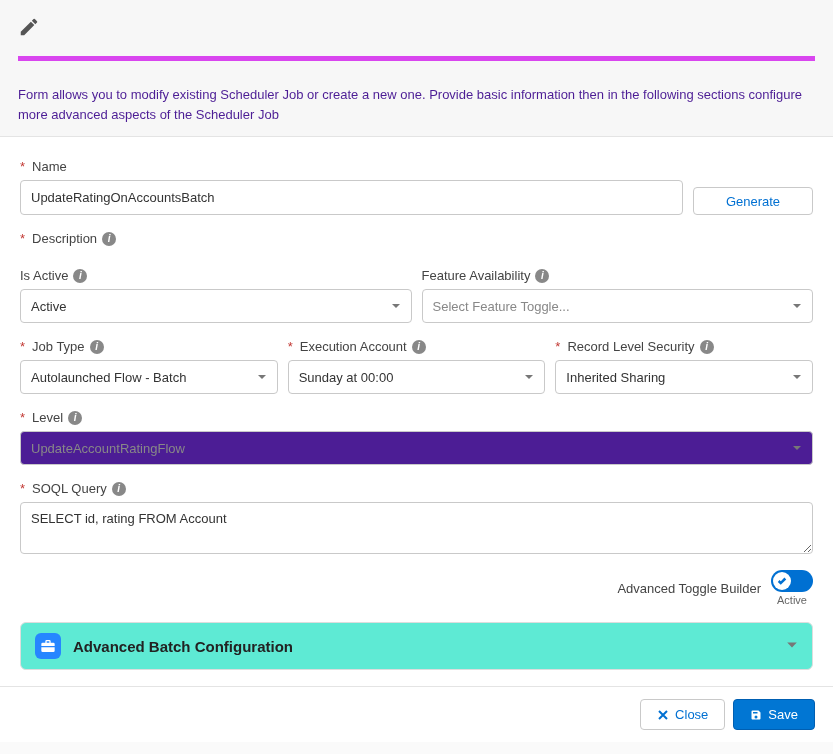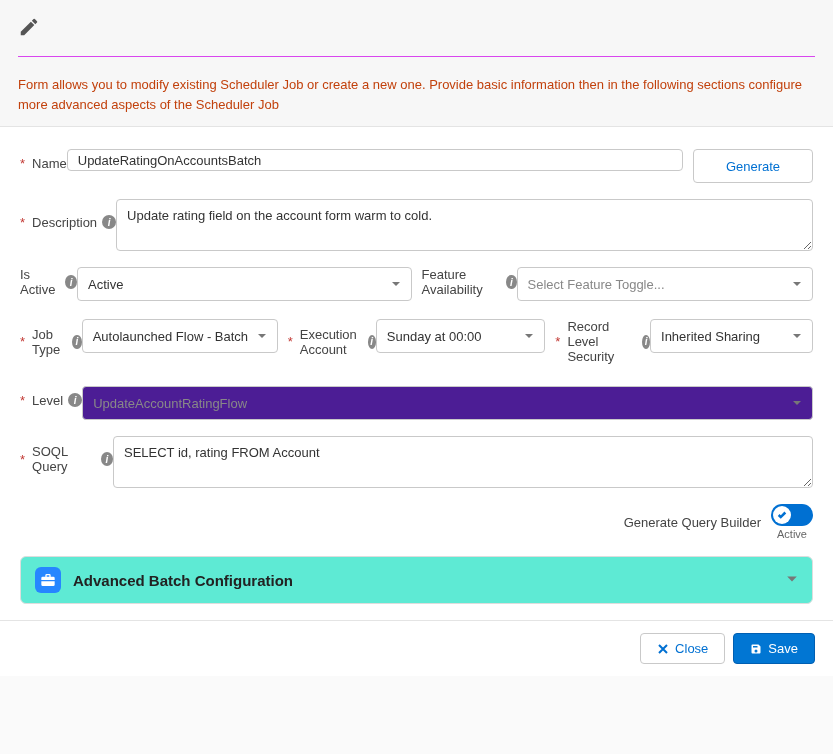--- a/index.html
+++ b/index.html
@@ -1,41 +1,41 @@
 <!DOCTYPE html>
 <html><head>
 <meta charset="utf-8">
 <style>
   * { box-sizing: border-box; margin: 0; padding: 0; }
   body { font-family: -apple-system, BlinkMacSystemFont, "Segoe UI", Arial, sans-serif; background: #fafafa; color: #333; width: 833px; }
   .header-section { padding: 16px 18px 12px; background: #f7f7f7; border-bottom: 1px solid #e4e4e4; }
   .header-row { display: flex; align-items: center; gap: 12px; margin-bottom: 14px; }
   .header-icon svg { width: 22px; height: 22px; fill: #555; }
   .page-title { font-size: 22px; font-weight: 400; color: #333; }
-  .subtitle { font-size: 13px; color: #c2410c; line-height: 1.5; border-top: 1px solid #d946ef; padding-top: 18px; }
+  .subtitle { font-size: 13px; color: #4c1d95; line-height: 1.5; border-top: 5px solid #d946ef; padding-top: 24px; }
   .form-body { padding: 22px 20px 12px; background: #fff; position: relative; }
   .form-row { display: flex; gap: 10px; margin-bottom: 16px; }
-  .field { flex: 1; display: flex; }
+  .field { flex: 1; display: flex; flex-direction: column; }
   .field-label { font-size: 13px; color: #444; margin-bottom: 6px; display: flex; align-items: center; gap: 5px; }
   .required .field-label::before { content: "*"; color: #c23934; margin-right: 2px; }
   .info-icon { display: inline-flex; width: 14px; height: 14px; border-radius: 50%; background: #888; color: #fff; font-size: 10px; font-weight: bold; align-items: center; justify-content: center; font-style: italic; }
   .text-input, .textarea, .select-box {
     width: 100%; border: 1px solid #c9c9c9; border-radius: 4px; padding: 8px 10px;
     font-size: 13px; color: #333; background: #fff; font-family: inherit;
   }
-  .text-input { height: 22px; }
+  .text-input { height: 35px; }
   .textarea { resize: both; min-height: 52px; }
   .select-box { height: 34px; display: flex; align-items: center; justify-content: space-between; cursor: pointer; }
   .select-box.placeholder { color: #888; }
   .select-box.disabled { background: #4c1d95; color: #888; }
   .chevron-down { display: inline-block; }
   .chevron-down svg { width: 10px; height: 10px; fill: #777; }
   .btn-secondary {
     border: 1px solid #c9c9c9; background: #fff; border-radius: 4px; padding: 0 18px;
-    height: 34px; font-size: 13px; color: #0070d2; cursor: pointer; min-width: 120px;
+    height: 28px; font-size: 13px; color: #0070d2; cursor: pointer; min-width: 120px;
   }
   .toggle-row { display: flex; justify-content: flex-end; align-items: center; gap: 10px; font-size: 13px; color: #444; margin-bottom: 16px; }
   .toggle-wrap { display: flex; flex-direction: column; align-items: center; gap: 2px; }
   .toggle { width: 42px; height: 22px; border-radius: 12px; background: #0070d2; position: relative; cursor: pointer; }
   .toggle-knob { position: absolute; left: 2px; top: 2px; width: 18px; height: 18px; border-radius: 50%; background: #fff; display: flex; align-items: center; justify-content: center; }
   .toggle-knob svg { width: 10px; height: 10px; stroke: #0070d2; stroke-width: 3; fill: none; }
   .toggle-label { font-size: 11px; color: #666; }
   .accordion { border: 1px solid #ddd; border-radius: 6px; background: #5eead4; display: flex; align-items: center; padding: 10px 14px; cursor: pointer; margin-bottom: 4px; }
   .accordion-icon { width: 26px; height: 26px; border-radius: 6px; background: #2686ff; display: flex; align-items: center; justify-content: center; margin-right: 12px; }
   .accordion-icon svg { width: 16px; height: 16px; fill: #fff; }
@@ -73,21 +73,20 @@
       <button class="btn-secondary">Generate</button>
     </div>
   </div>
 
   <div class="form-row">
     <div class="field required">
       <label class="field-label">
         <span>Description</span>
         <span class="info-icon">i</span>
       </label>
-      <textarea class="textarea" style="">Update rating field on the account form warm to cold.</textarea>
     </div>
   </div>
 
   <div class="form-row">
     <div class="field">
       <label class="field-label">
         <span>Is Active</span>
         <span class="info-icon">i</span>
       </label>
       <div class="select-box">
@@ -169,21 +168,21 @@
     <div class="field required">
       <label class="field-label">
         <span>SOQL Query</span>
         <span class="info-icon">i</span>
       </label>
       <textarea class="textarea" style="">SELECT id, rating FROM Account</textarea>
     </div>
   </div>
 
   <div class="toggle-row">
-    <span>Generate Query Builder</span>
+    <span>Advanced Toggle Builder</span>
     <div class="toggle-wrap">
       <div class="toggle">
         <div class="toggle-knob">
           <svg viewBox="0 0 12 12">
               <path d="M2 6l2.5 2.5L10 3"></path>
             </svg>
         </div>
       </div>
       <span class="toggle-label">Active</span>
     </div>

